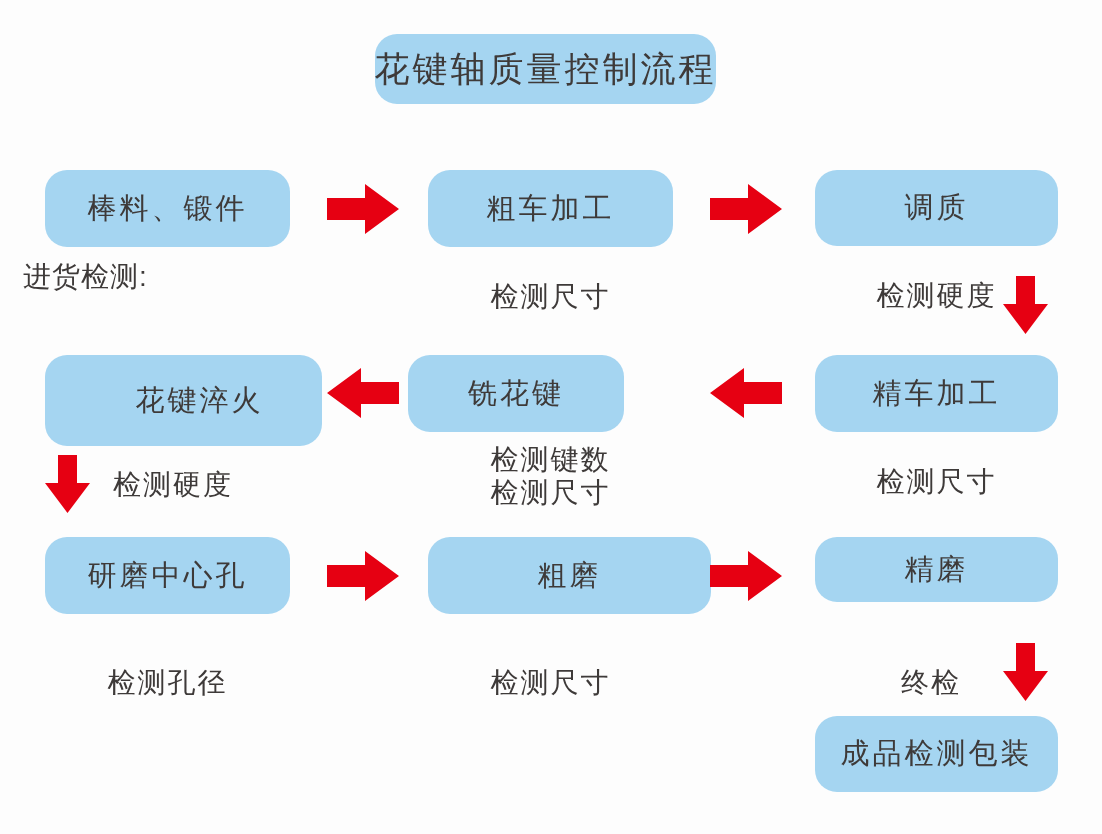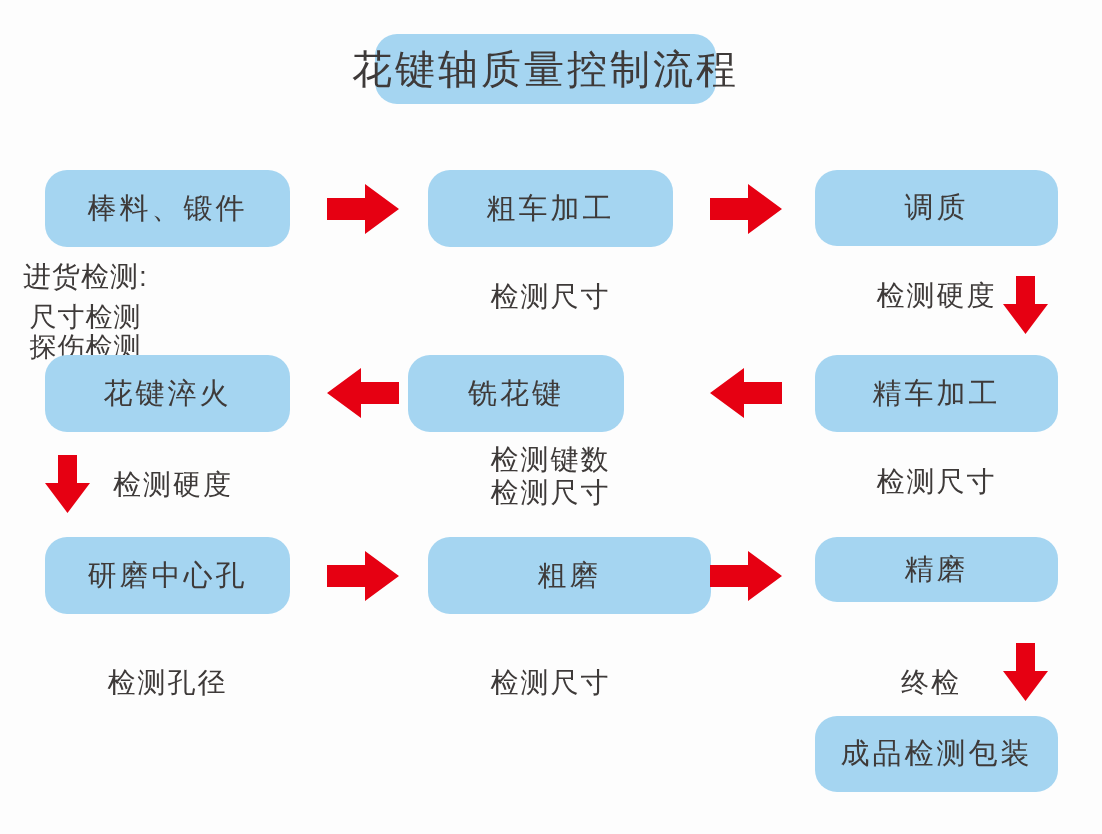--- a/index.html
+++ b/index.html
@@ -18,21 +18,21 @@
     border-radius: 22px;
     display: flex;
     align-items: center;
     justify-content: center;
     font-size: 29px;
     letter-spacing: 3px;
     color: var(--text, #3E3A39);
     white-space: nowrap;
   }
   .node.title {
-    font-size: 40px;
+    font-size: 35px;
   }
   .lbl {
     position: absolute;
     font-size: 28px;
     letter-spacing: 2px;
     color: var(--text, #3E3A39);
     white-space: nowrap;
   }
   .lbl.centered { text-align: center; }
   .lbl-2line { line-height: 33px; }
@@ -68,34 +68,30 @@
   <div class="node" style="left:428px; top:170px; width:245px; height:77px;">粗车加工</div>
   <div class="arrow" style="left:710px; top:184px;">
     <svg width="72" height="50" viewBox="0 0 72 50">
         <polygon points="0,14 38,14 38,0 72,25 38,50 38,36 0,36" fill="currentColor"></polygon>
       </svg>
   </div>
   <div class="node" style="left:815px; top:170px; width:243px; height:76px;">调质</div>
 
   <div class="incoming" style="left:23px; top:258px;">
     <span class="prefix">进货检测:</span>
-    <span class="stack">
-      <span style="display:block;">尺寸检测</span>
-      <span style="display:block;">探伤检测</span>
-    </span>
   </div>
   <div class="lbl centered" style="left:428px; top:278px; width:245px;">检测尺寸</div>
   <div class="lbl centered" style="left:815px; top:277px; width:243px;">检测硬度</div>
   <div class="arrow" style="left:1003px; top:276px;">
     <svg width="45" height="58" viewBox="0 0 45 58">
         <polygon points="13,0 32,0 32,28 45,28 22.5,58 0,28 13,28" fill="currentColor"></polygon>
       </svg>
   </div>
 
-  <div class="node" style="left:45px; top:355px; width:245px; height:77px;">花键淬火</div>
+  <div class="node" style="left:45px; top:355px; width:245px; height:91px;padding-left:32px;">花键淬火</div>
   <div class="arrow" style="left:327px; top:368px;">
     <svg width="72" height="50" viewBox="0 0 72 50">
         <polygon points="72,14 34,14 34,0 0,25 34,50 34,36 72,36" fill="currentColor"></polygon>
       </svg>
   </div>
   <div class="node" style="left:408px; top:355px; width:216px; height:77px;">铣花键</div>
   <div class="arrow" style="left:710px; top:368px;">
     <svg width="72" height="50" viewBox="0 0 72 50">
         <polygon points="72,14 34,14 34,0 0,25 34,50 34,36 72,36" fill="currentColor"></polygon>
       </svg>

